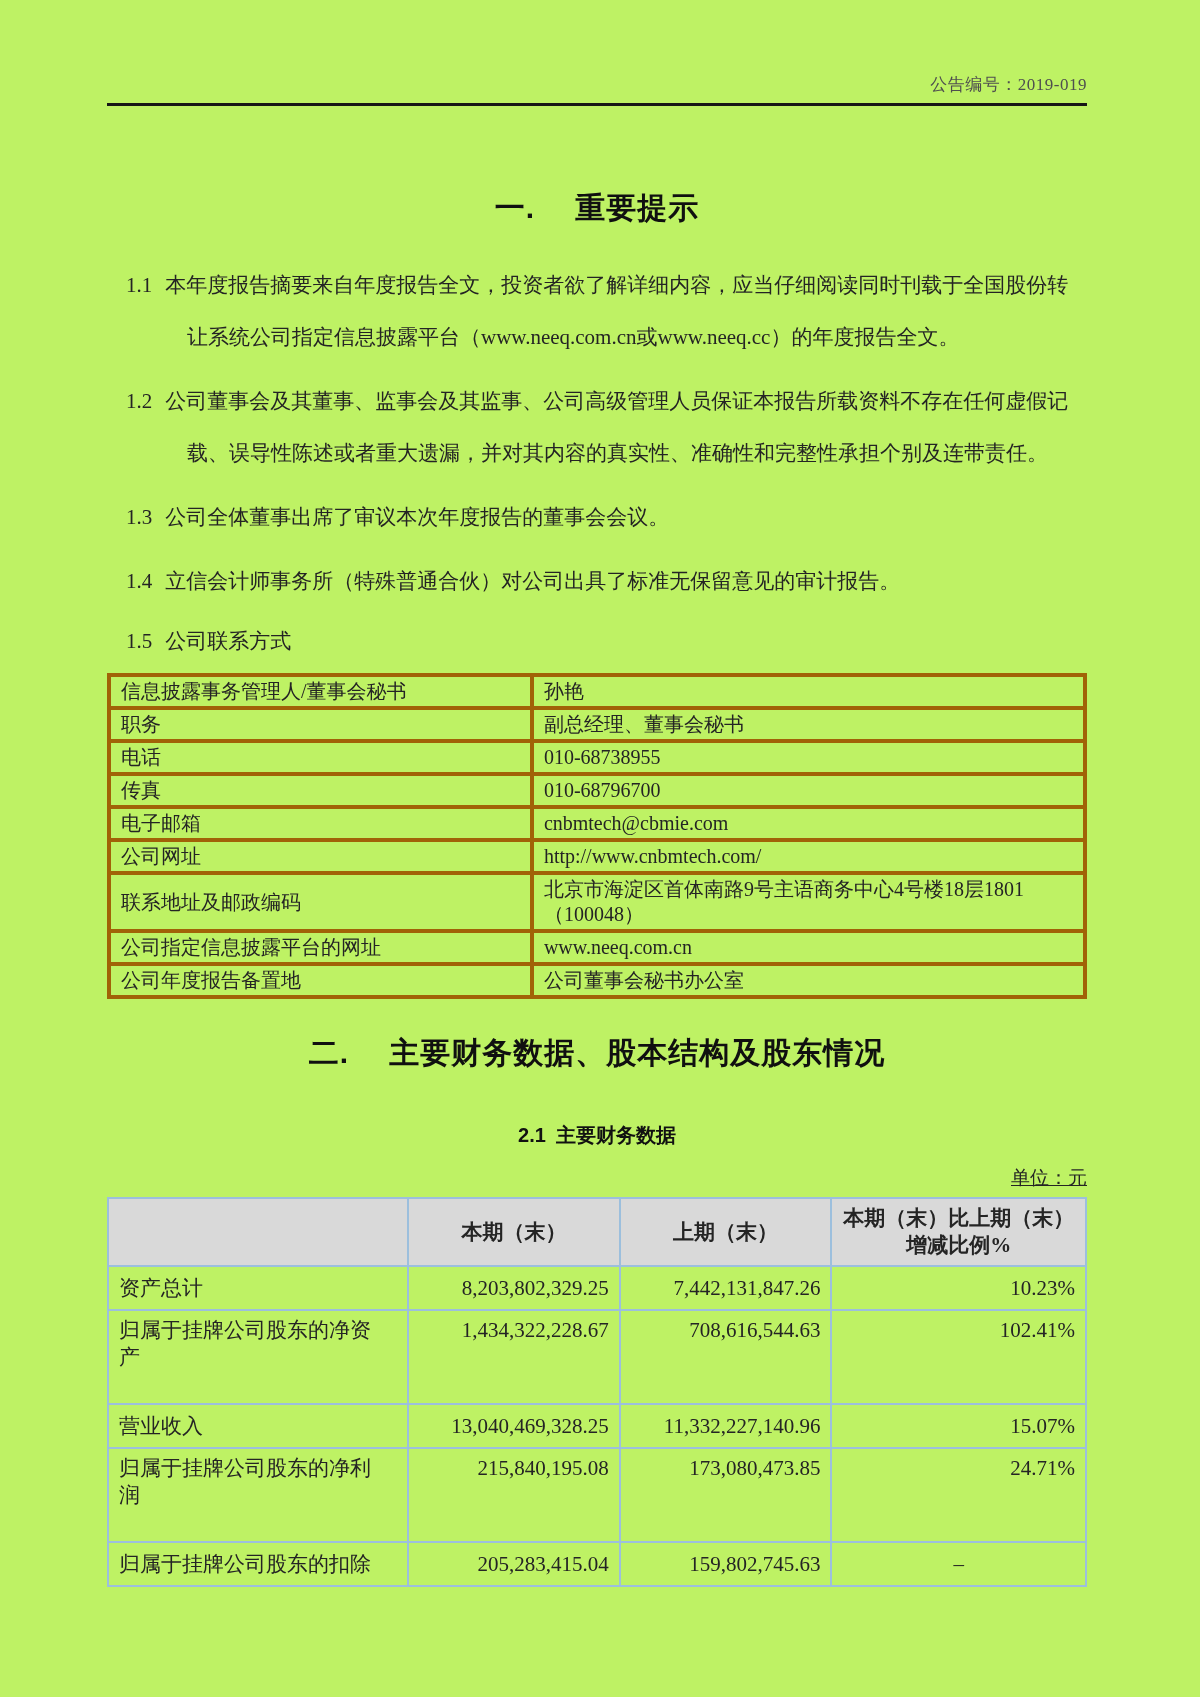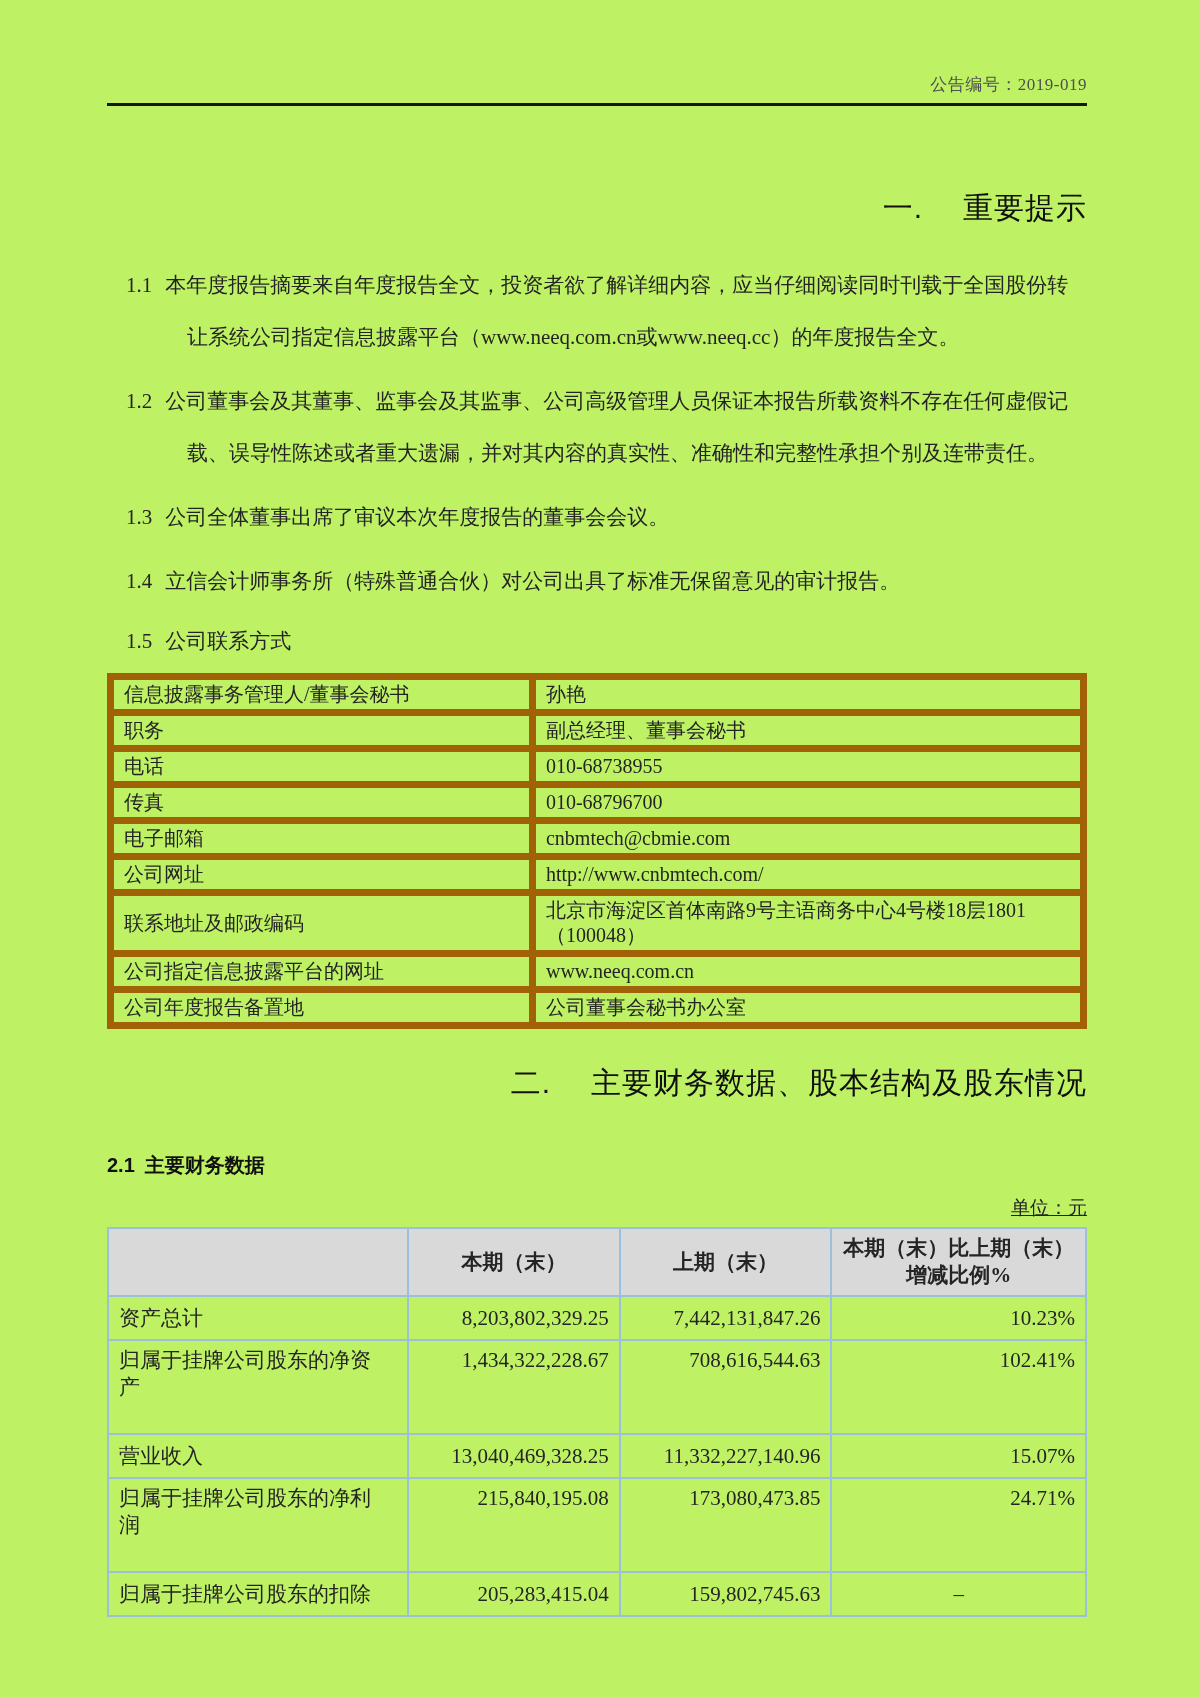--- a/index.html
+++ b/index.html
@@ -16,23 +16,23 @@
   .announce {
     text-align:right;
     font-size:17px;
     color:#4f4f4f;
     letter-spacing:.5px;
     line-height:22px;
   }
   .rule { border-bottom:3px solid #161616; margin-top:7px; }
 
   .sec-heading {
-    text-align:right;
+    text-align:center;
     font-family:"Liberation Sans","DejaVu Sans",sans-serif;
-    font-weight:normal;
+    font-weight:bold;
     font-size:30px;
     color:#101010;
     margin:82px 0 30px 0;
     letter-spacing:1px;
   }
   .sec-heading .sec-num { margin-right:40px; }
   .sec-heading.second { margin:34px 0 0 0; }
 
   .para {
     margin:0 0 10px 80px;
@@ -46,35 +46,36 @@
   .para.lead-tight { line-height:44px; margin-bottom:8px; }
 
   table.contact {
     width:100%;
     border-collapse:collapse;
     table-layout:fixed;
     font-size:20px;
     margin-top:10px;
   }
   table.contact td {
-    border:7px solid #a16207;
+    border:4px solid #a16207;
     padding:2px 10px;
     line-height:25px;
     vertical-align:middle;
     color:#242424;
   }
   td.c-label { width:43%; }
   td.c-value { width:57%; }
 
   .subsec {
     font-family:"Liberation Sans","DejaVu Sans",sans-serif;
     font-weight:bold;
     font-size:20px;
     color:#111;
     margin-top:48px;
+    text-align:center;
   }
   .subsec .sub-num { margin-right:10px; }
 
   .unit-label {
     text-align:right;
     font-size:19px;
     margin-top:16px;
     color:#242424;
     text-decoration:underline;
   }

